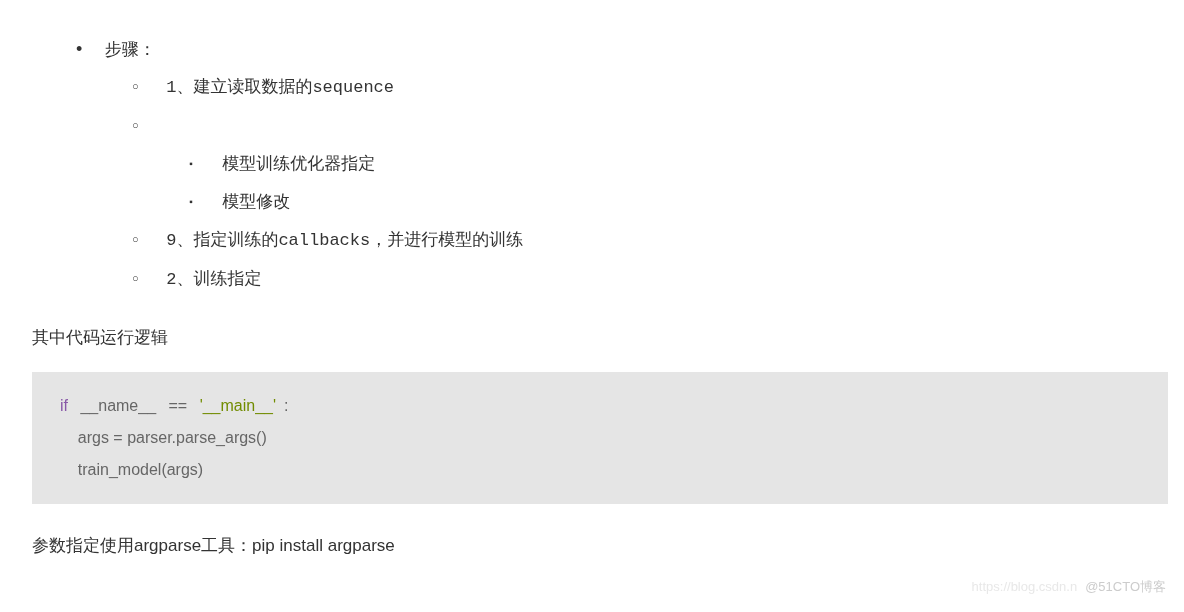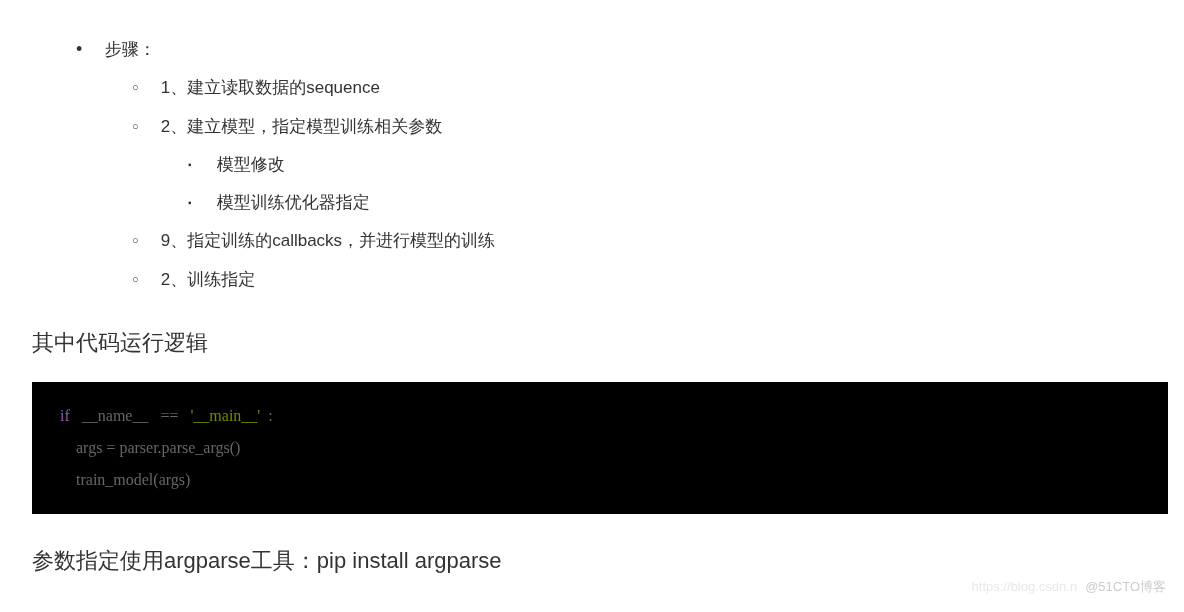--- a/index.html
+++ b/index.html
@@ -25,20 +25,21 @@
     .level-1 > li::before {
       content: "•";
       display: inline-block;
       width: 20px;
       margin-left: -20px;
       font-size: 18px;
     }
     .level-2 {
       padding-left: 48px;
       margin-top: 6px;
+      font-family: Liberation Mono, monospace;
     }
     .level-2 > li::before {
       content: "○";
       display: inline-block;
       width: 20px;
       margin-left: -20px;
       font-size: 11px;
       vertical-align: 2px;
     }
     .level-3 {
@@ -52,26 +53,26 @@
       margin-left: -20px;
       font-size: 10px;
       vertical-align: 2px;
     }
     .level-2 > li, .level-3 > li {
       margin-bottom: 6px;
     }
     .paragraph {
       margin-top: 26px;
       margin-bottom: 18px;
-      font-size: 22px;
+      font-size: 17px;
     }
     .code-block {
-      background: #000000;
+      background: #e5e5e5;
       padding: 18px 24px;
-      font-family: Liberation Serif, serif;
+      font-family: Liberation Sans, sans-serif;
       font-size: 16px;
       line-height: 2.0;
       color: #666;
       margin-bottom: 26px;
       white-space: pre;
     }
     .code-block .kw { color: #8959a8; }
     .code-block .str { color: #718c00; }
     .watermark {
       position: absolute;
@@ -87,27 +88,26 @@
 <body>
 
 <ul class="level-1">
   <li>
     <span>步骤：</span>
     <ul class="level-2">
       <li>
         <span>1、建立读取数据的sequence</span>
       </li>
       <li>
-        <span>2、建立模型，指定模型训练相关参数</span>
         <ul class="level-3">
           <li>
-            <span>模型修改</span>
+            <span>模型训练优化器指定</span>
           </li>
           <li>
-            <span>模型训练优化器指定</span>
+            <span>模型修改</span>
           </li>
         </ul>
       </li>
       <li>
         <span>9、指定训练的callbacks，并进行模型的训练</span>
       </li>
       <li>
         <span>2、训练指定</span>
       </li>
     </ul>

